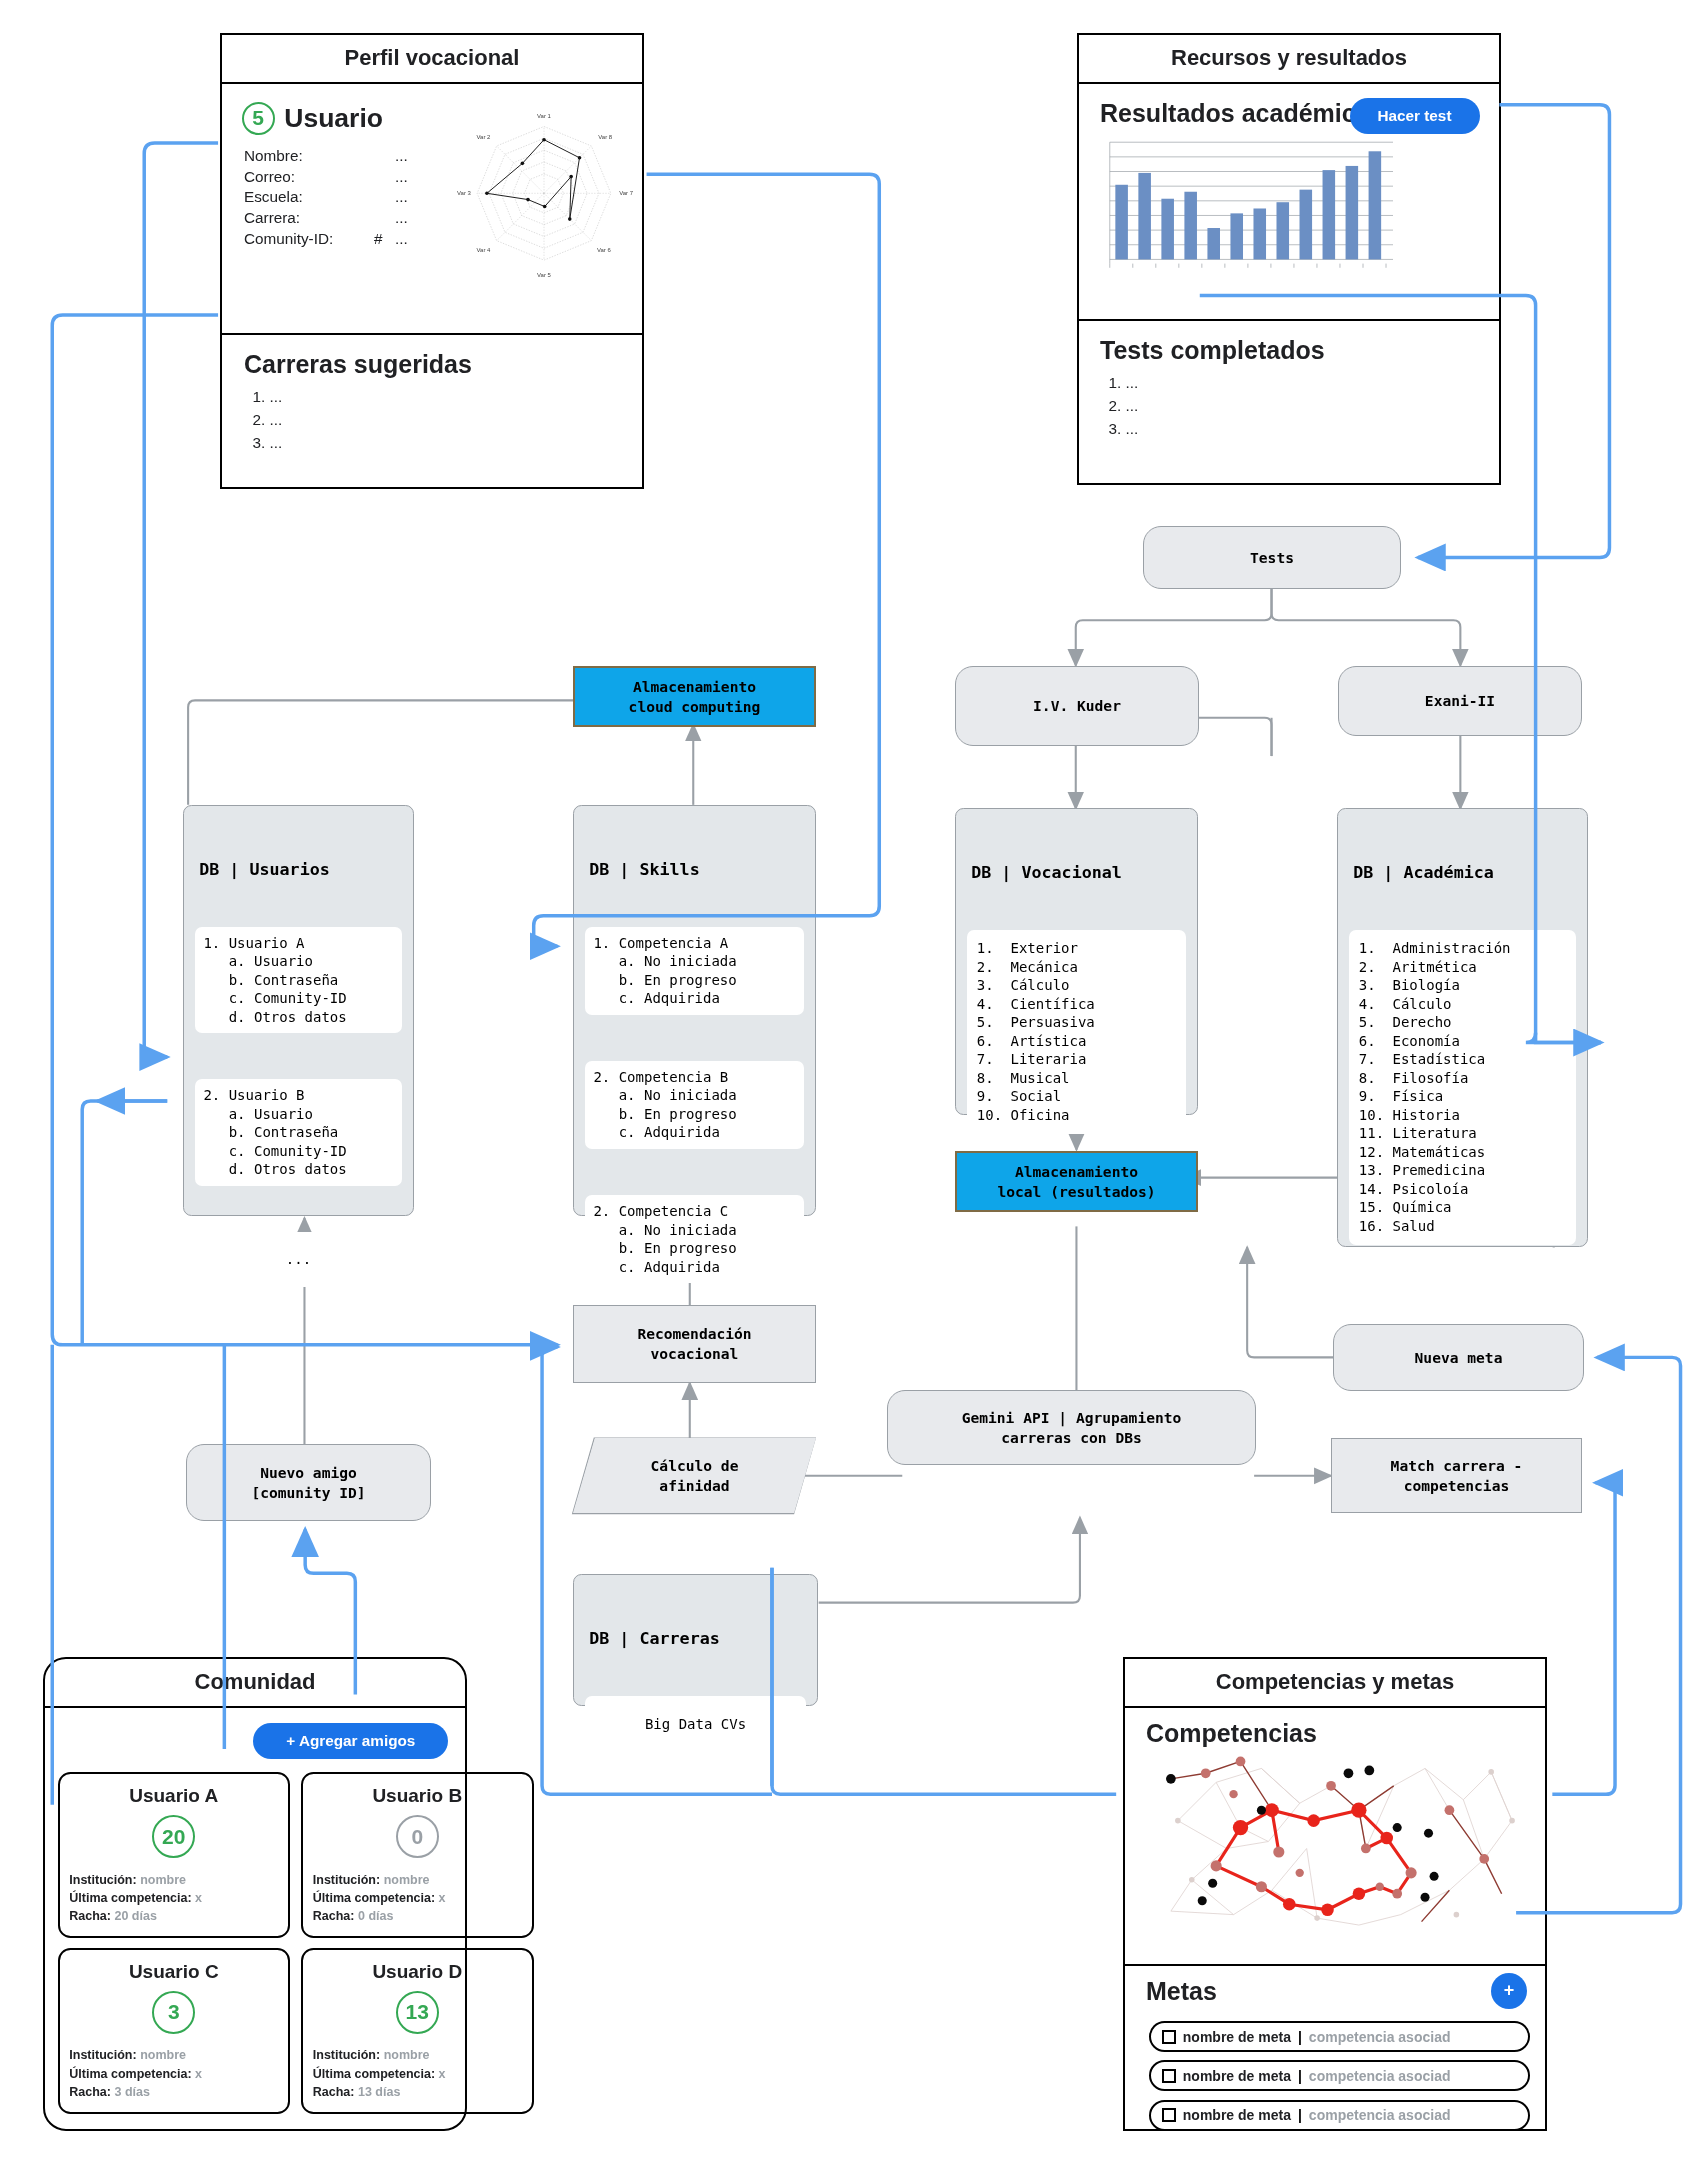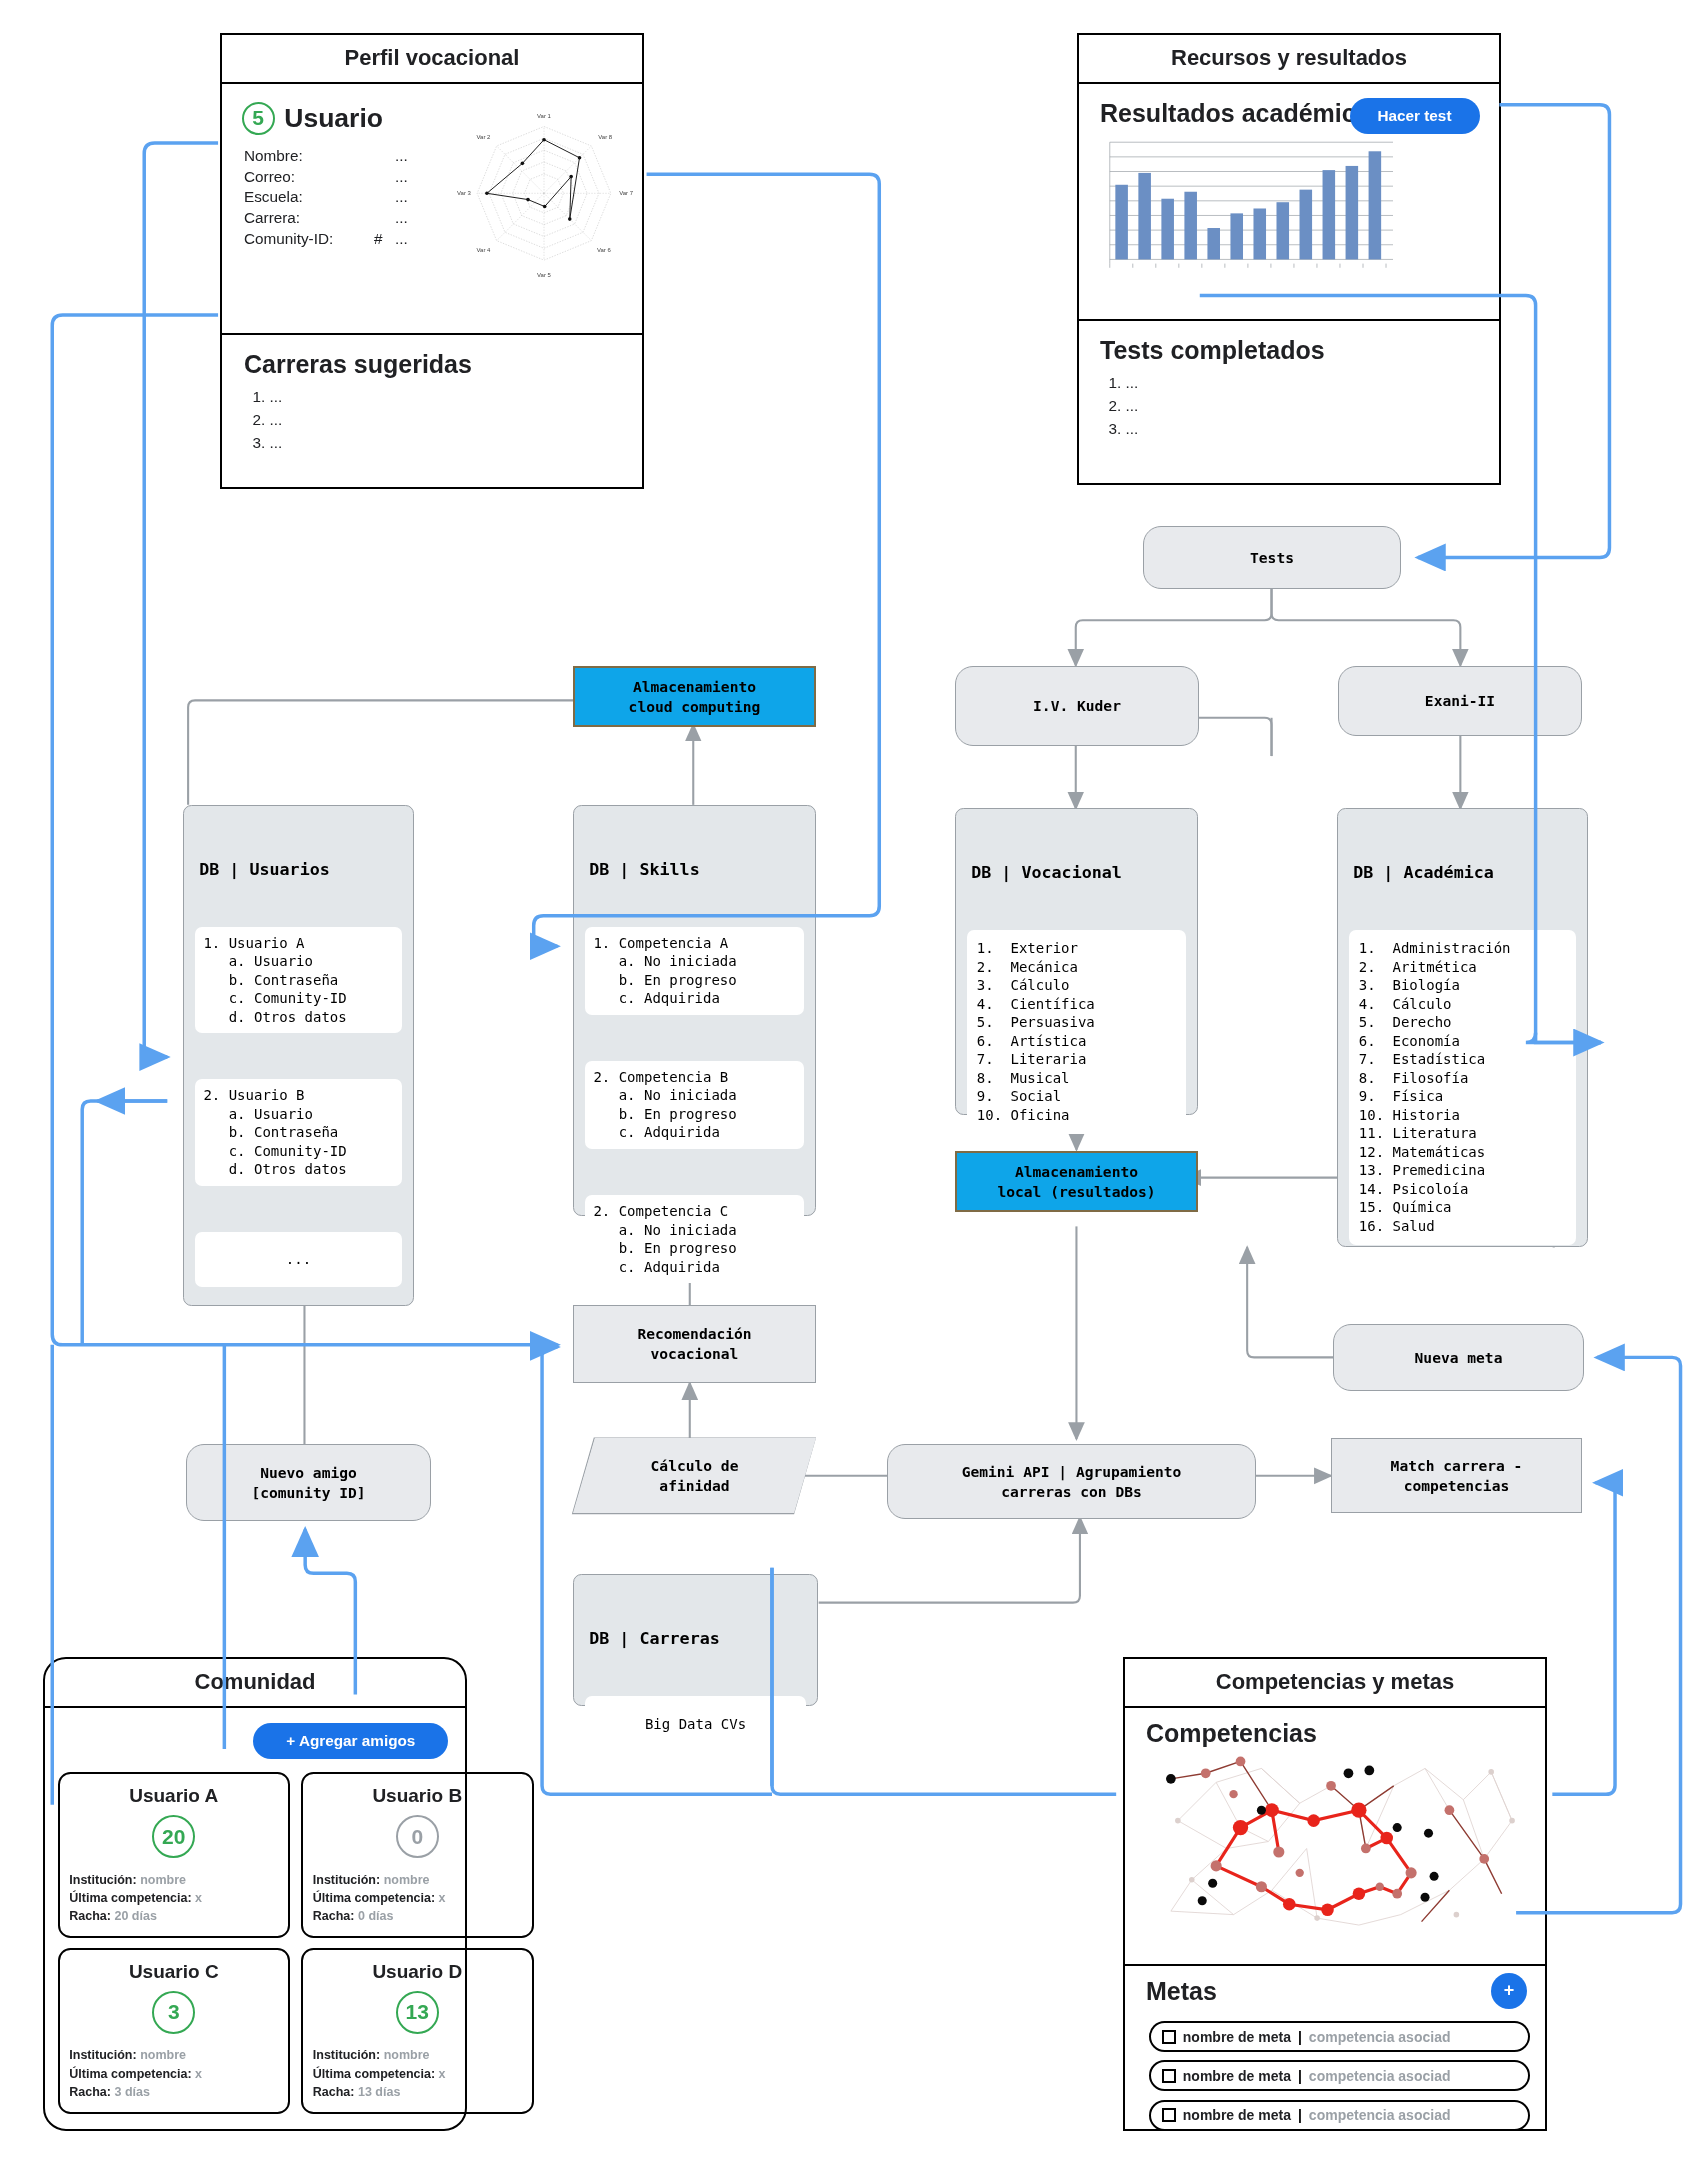--- a/index.html
+++ b/index.html
@@ -455,32 +455,32 @@
 vocacional</div>
 
   <div class="node n-para" style="left:573px;top:1438px;width:243px;height:75px;
        clip-path:polygon(9% 0, 100% 0, 91% 100%, 0 100%); border:none;
        background:#e8eaed; outline:none;">Cálculo de
 afinidad</div>
   <svg class="links" viewBox="0 0 2450 3117">
     <polygon points="853,2064 1170,2064 1139,2172 822,2172" fill="none" stroke="#9aa0a6" stroke-width="2"></polygon>
   </svg>
 
-  <div class="node n-round" style="left:887px;top:1444px;width:369px;height:75px;">Gemini API | Agrupamiento
+  <div class="node n-round" style="left:887px;top:1390px;width:369px;height:75px;">Gemini API | Agrupamiento
 carreras con DBs</div>
 
   <div class="node n-rect" style="left:1331px;top:1438px;width:251px;height:75px;">Match carrera -
 competencias</div>
 
   <div class="node n-round" style="left:1333px;top:1324px;width:251px;height:67px;">Nueva meta</div>
 
   <div class="node n-round" style="left:186px;top:1444px;width:245px;height:77px;">Nuevo amigo
 [comunity ID]</div>
 
-  <div class="node n-db" style="left:183px;top:805px;width:231px;height:501px;">
+  <div class="node n-db" style="left:183px;top:805px;width:231px;height:411px;">
     <div class="db-title">DB | Usuarios</div>
     <div class="db-card">1. Usuario A
    a. Usuario
    b. Contraseña
    c. Comunity-ID
    d. Otros datos</div>
     <div class="db-card">2. Usuario B
    a. Usuario
    b. Contraseña
    c. Comunity-ID

